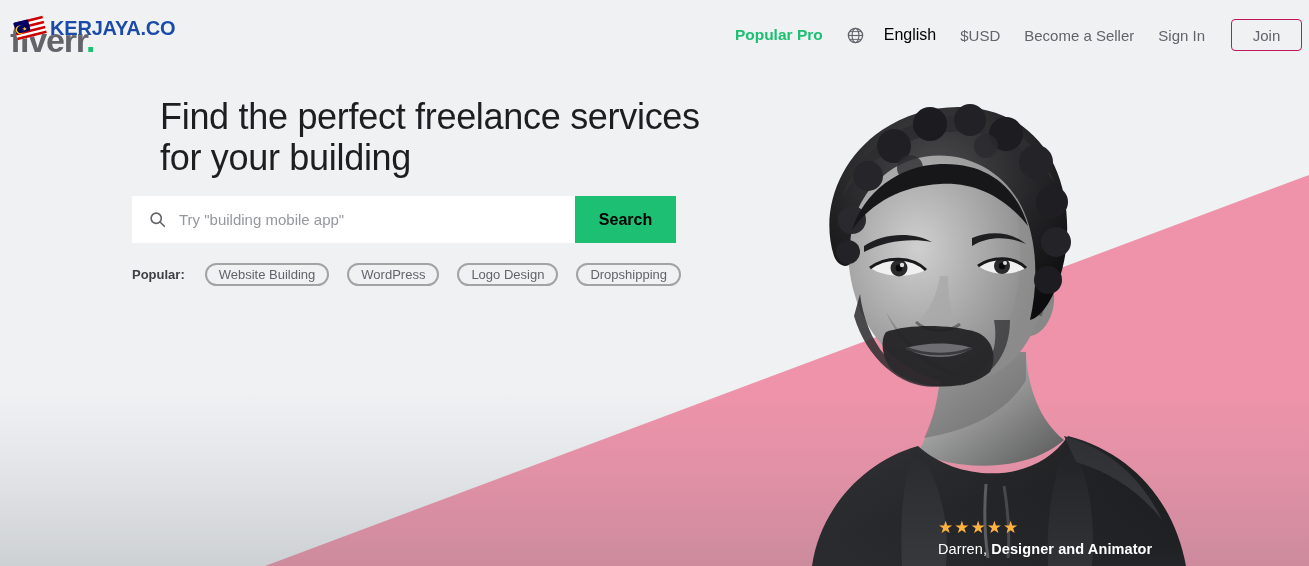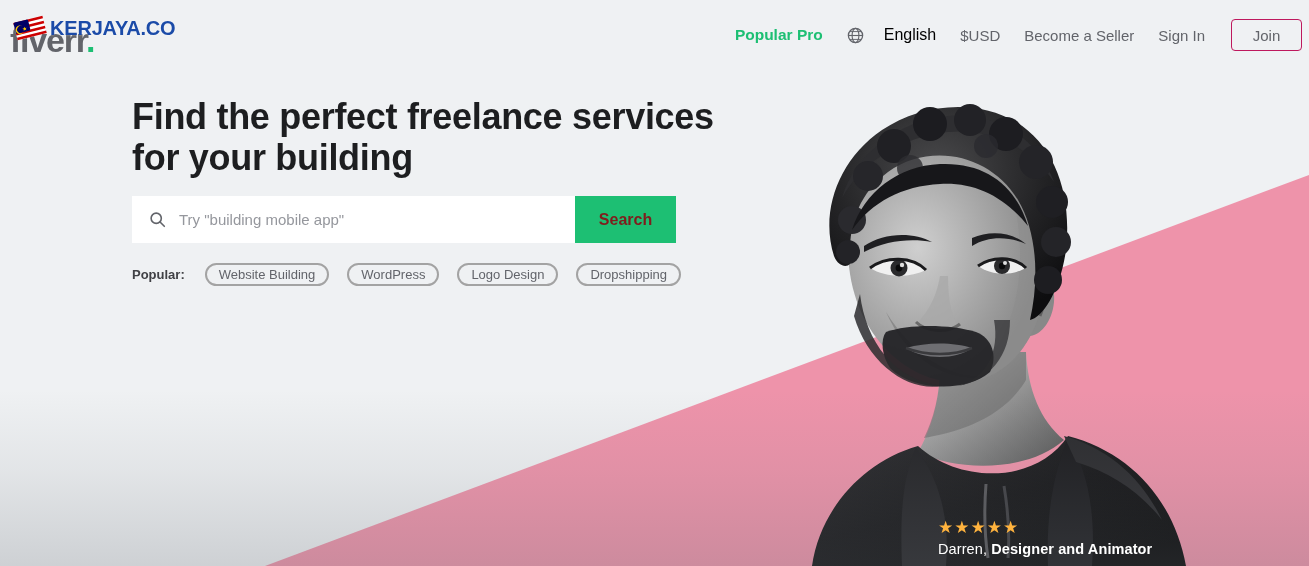--- a/index.html
+++ b/index.html
@@ -84,43 +84,43 @@
     margin-left:14px; margin-right:0px;
     width:71px; height:32px; border:1px solid #be185d; border-radius:4px;
     background:transparent; color:#62646A; font-size:15px;
     font-family:"Liberation Sans", sans-serif; cursor:pointer;
     display:flex; align-items:center; justify-content:center;
   }
 
   
   .hero-text{ position:absolute; left:132px; top:96px; z-index:8; }
   .headline{
-    font-size:36px; line-height:41px; font-weight:700; color:#1D1E20;
-    letter-spacing:-.3px; max-width:600px;
+    font-size:36px; line-height:41px; font-weight:400; color:#1D1E20;
+    letter-spacing:-.3px; max-width:600px;margin-left:28px;
   }
 
   
   .search-row{
     position:absolute; left:132px; top:196px; z-index:8;
     display:flex; height:47px;
   }
   .search-box{
     width:443px; height:47px; background:#fff;
     display:flex; align-items:center; padding-left:17px;
   }
   .search-ico{ width:17px; height:17px; flex:none; }
   .search-input{
     border:0; outline:0; flex:1; height:45px; margin-left:13px;
     font-size:15px; color:#62646A; background:transparent;
     font-family:"Liberation Sans", sans-serif;
   }
   .search-input::placeholder{ color:#95979D; }
   .search-btn{
     width:101px; height:47px; background:#1DBF73; border:0;
-    color:#7f1d1d; font-size:16px; font-weight:700; cursor:pointer;
+    color:#000000; font-size:16px; font-weight:700; cursor:pointer;
     font-family:"Liberation Sans", sans-serif;
   }
 
   
   .popular{
     position:absolute; left:132px; top:263px; z-index:8;
     display:flex; align-items:center; gap:7px;
   }
   .popular-label{ font-size:13px; font-weight:700; color:#404145; margin-right:13px; }
   .tag{

